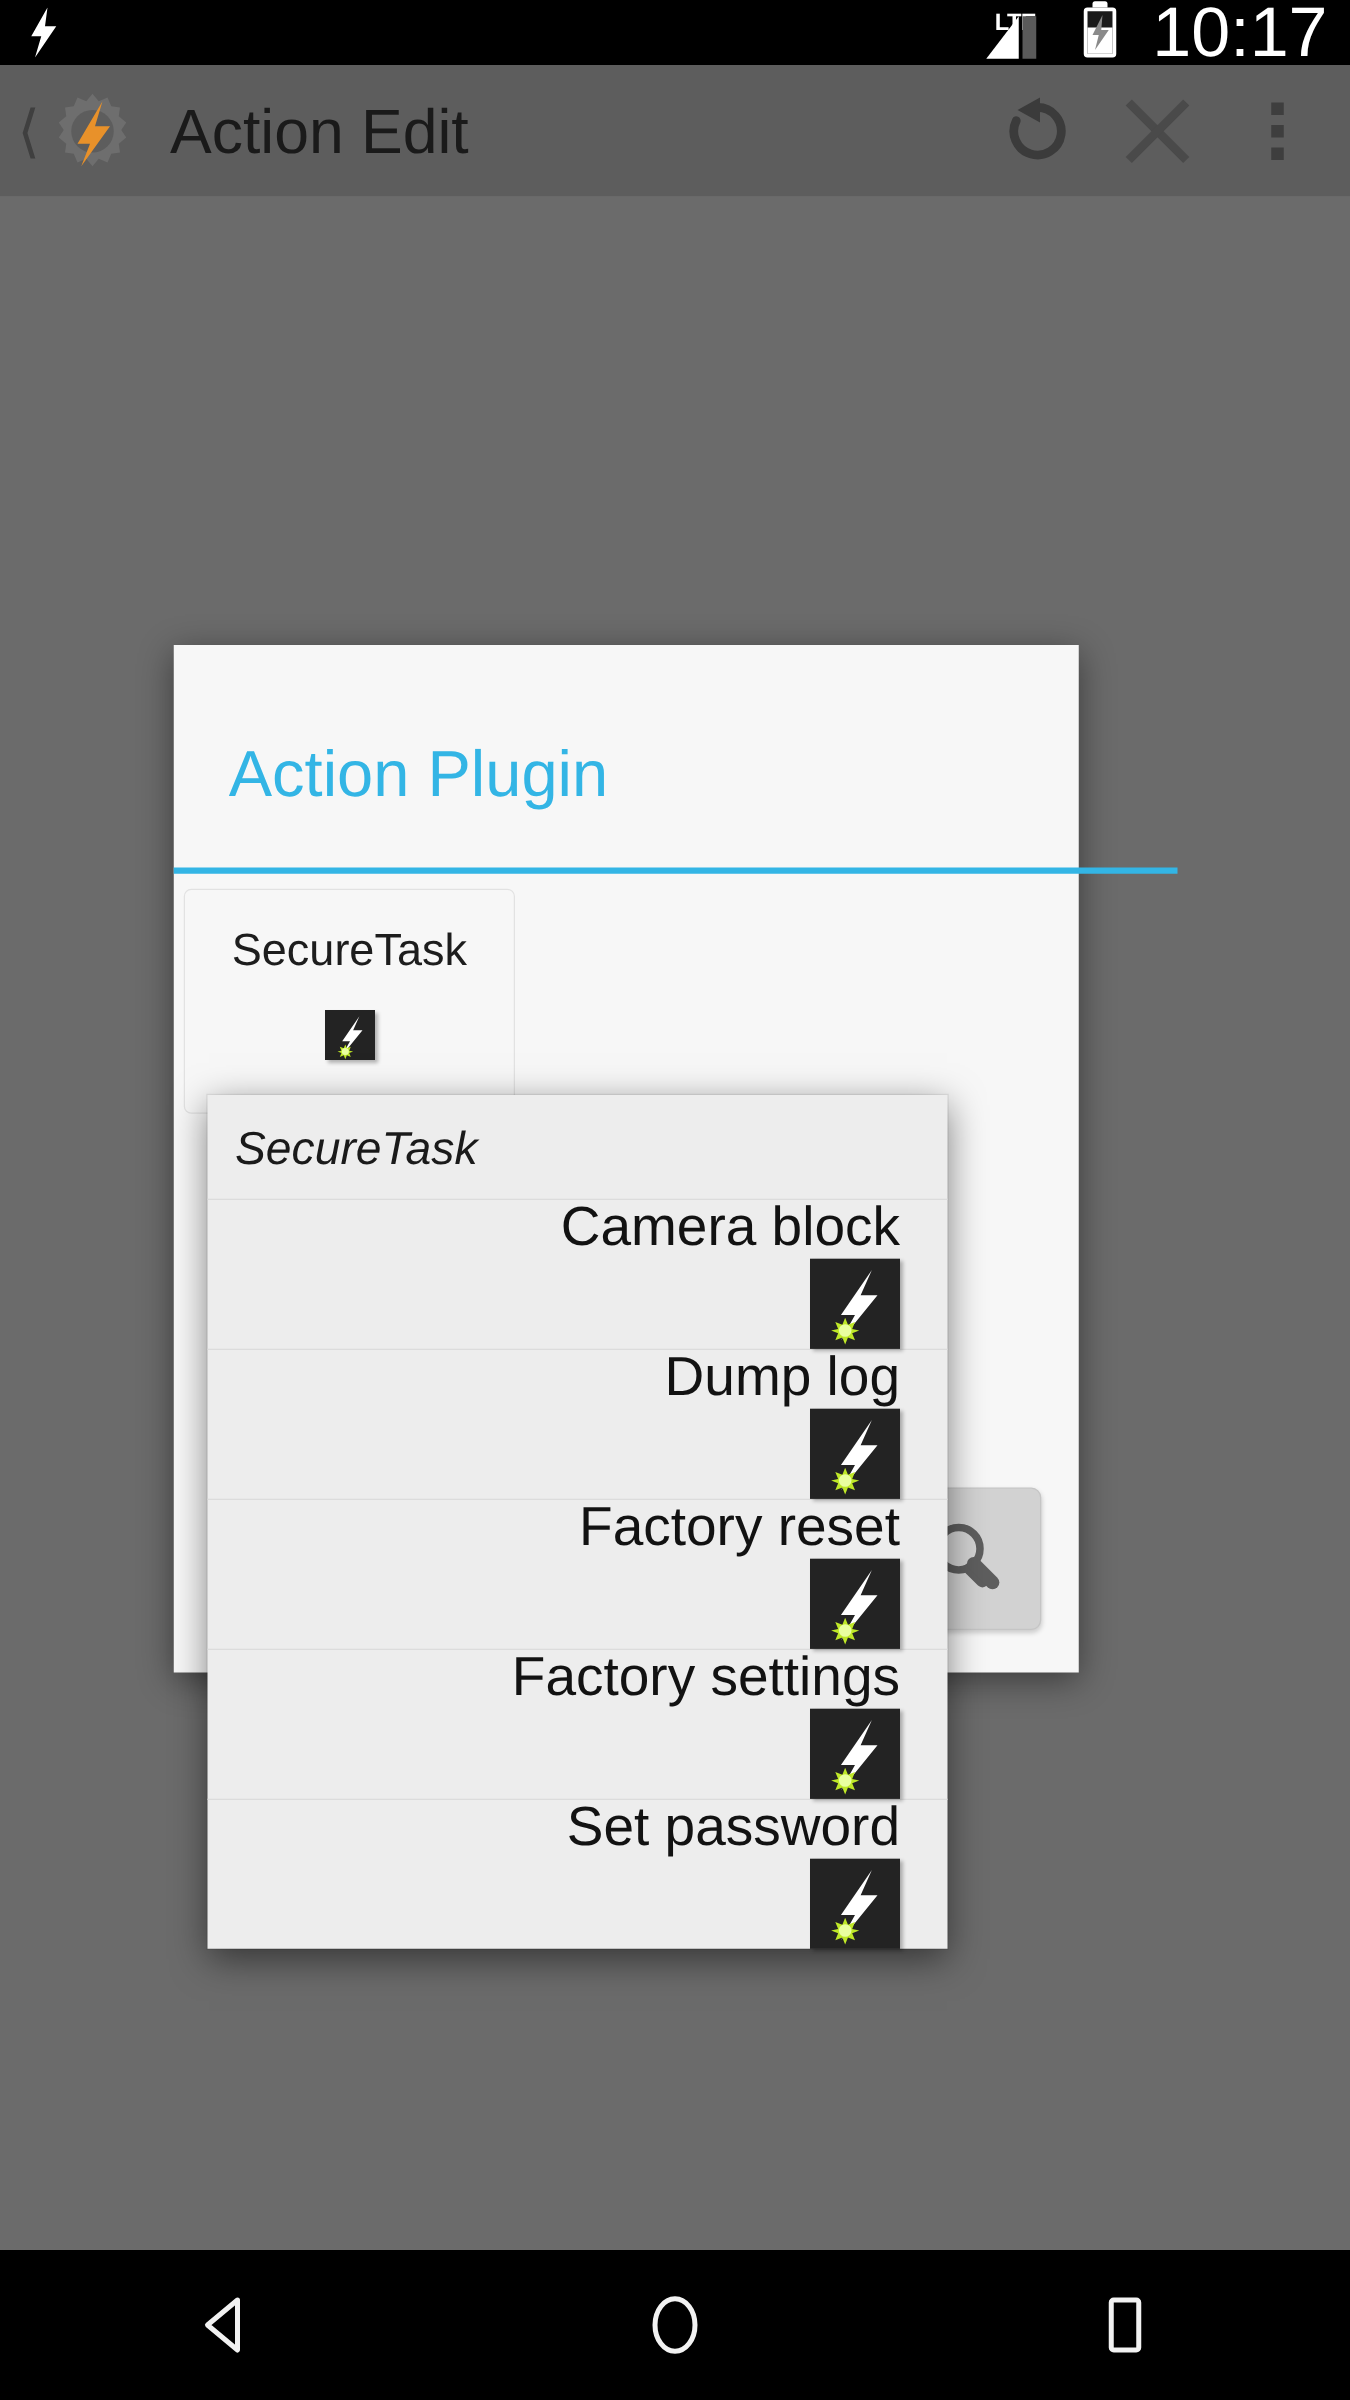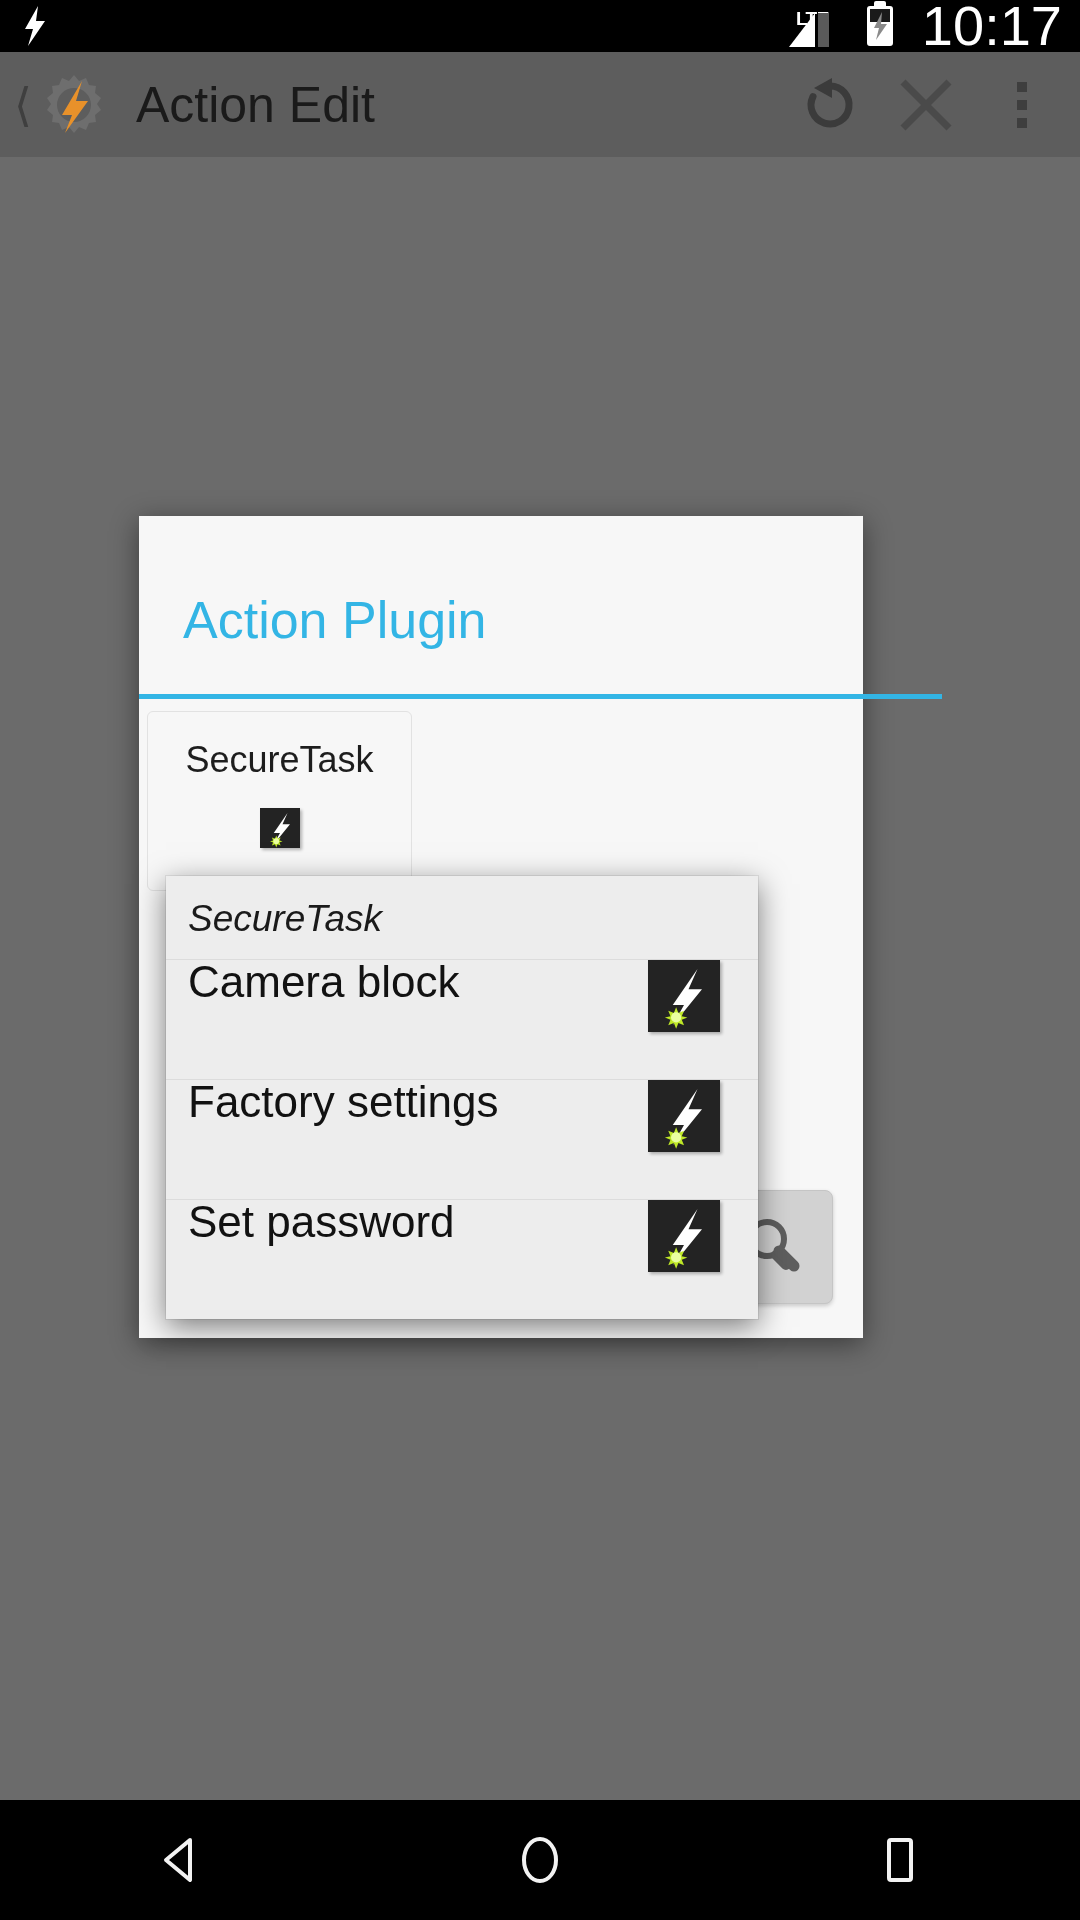--- a/index.html
+++ b/index.html
@@ -255,25 +255,26 @@
   .popup-header {
     font-style: italic;
     font-size: 37px;
     color: #1a1a1a;
     padding: 24px 0 22px 22px;
     line-height: 1;
   }
   .popup-item {
     height: 120px;
     display: flex;
-    align-items: flex-start;
+    align-items: flex-end;
     justify-content: space-between;
     padding: 0 38px 0 22px;
     box-sizing: border-box;
     border-top: 1px solid #dcdcdc;
+    flex-direction: column;
   }
   .popup-item:first-of-type { border-top: none; }
   .popup-item-label {
     font-size: 44px;
     color: #121212;
     line-height: 1;
     white-space: nowrap;
   }
 
   
@@ -403,21 +404,47 @@
           <rect width="64" height="64" fill="#232323"></rect>
           <path d="M44,8 L22,40 L32,40 L22,58 L48,26 L36,26 Z" fill="#ffffff"></path>
           <g transform="translate(16,42)">
             <path d="M9,0 L11,5 L16,3 L14,8 L19,9 L14,11 L16,16 L11,14 L9,19 L7,14 L2,16 L4,11 L-1,9 L4,8 L2,3 L7,5 Z" fill="#bfe827"></path>
             <circle cx="9" cy="9" r="4.5" fill="#eaffa0"></circle>
           </g>
         </svg>
       </span>
     </div>
 
-
+    <div class="popup-item">
+      <span class="popup-item-label">Dump log</span>
+      <span class="st-icon" style="width:72px;height:72px;">
+        <svg width="72" height="72" viewBox="0 0 64 64">
+          <rect width="64" height="64" fill="#232323"></rect>
+          <path d="M44,8 L22,40 L32,40 L22,58 L48,26 L36,26 Z" fill="#ffffff"></path>
+          <g transform="translate(16,42)">
+            <path d="M9,0 L11,5 L16,3 L14,8 L19,9 L14,11 L16,16 L11,14 L9,19 L7,14 L2,16 L4,11 L-1,9 L4,8 L2,3 L7,5 Z" fill="#bfe827"></path>
+            <circle cx="9" cy="9" r="4.5" fill="#eaffa0"></circle>
+          </g>
+        </svg>
+      </span>
+    </div>
+
+    <div class="popup-item">
+      <span class="popup-item-label">Factory reset</span>
+      <span class="st-icon" style="width:72px;height:72px;">
+        <svg width="72" height="72" viewBox="0 0 64 64">
+          <rect width="64" height="64" fill="#232323"></rect>
+          <path d="M44,8 L22,40 L32,40 L22,58 L48,26 L36,26 Z" fill="#ffffff"></path>
+          <g transform="translate(16,42)">
+            <path d="M9,0 L11,5 L16,3 L14,8 L19,9 L14,11 L16,16 L11,14 L9,19 L7,14 L2,16 L4,11 L-1,9 L4,8 L2,3 L7,5 Z" fill="#bfe827"></path>
+            <circle cx="9" cy="9" r="4.5" fill="#eaffa0"></circle>
+          </g>
+        </svg>
+      </span>
+    </div>
 
 
     <div class="popup-item">
       <span class="popup-item-label">Factory settings</span>
       <span class="st-icon" style="width:72px;height:72px;">
         <svg width="72" height="72" viewBox="0 0 64 64">
           <rect width="64" height="64" fill="#232323"></rect>
           <path d="M44,8 L22,40 L32,40 L22,58 L48,26 L36,26 Z" fill="#ffffff"></path>
           <g transform="translate(16,42)">
             <path d="M9,0 L11,5 L16,3 L14,8 L19,9 L14,11 L16,16 L11,14 L9,19 L7,14 L2,16 L4,11 L-1,9 L4,8 L2,3 L7,5 Z" fill="#bfe827"></path>

